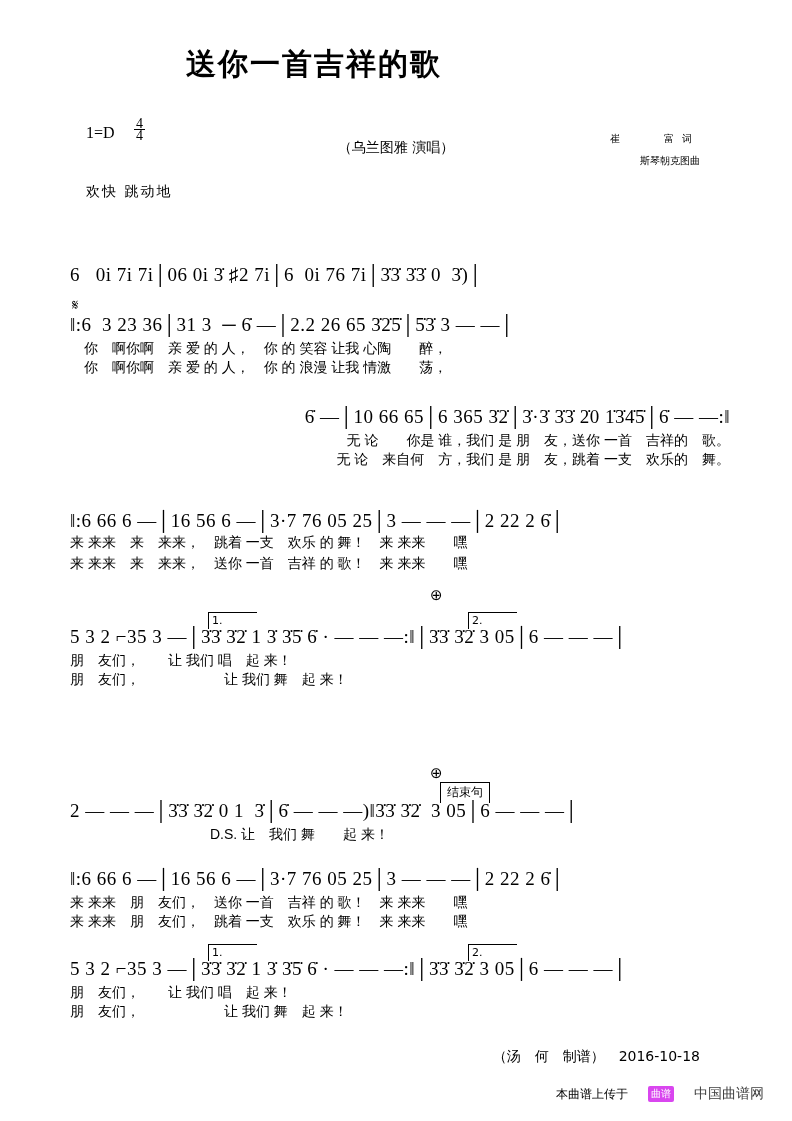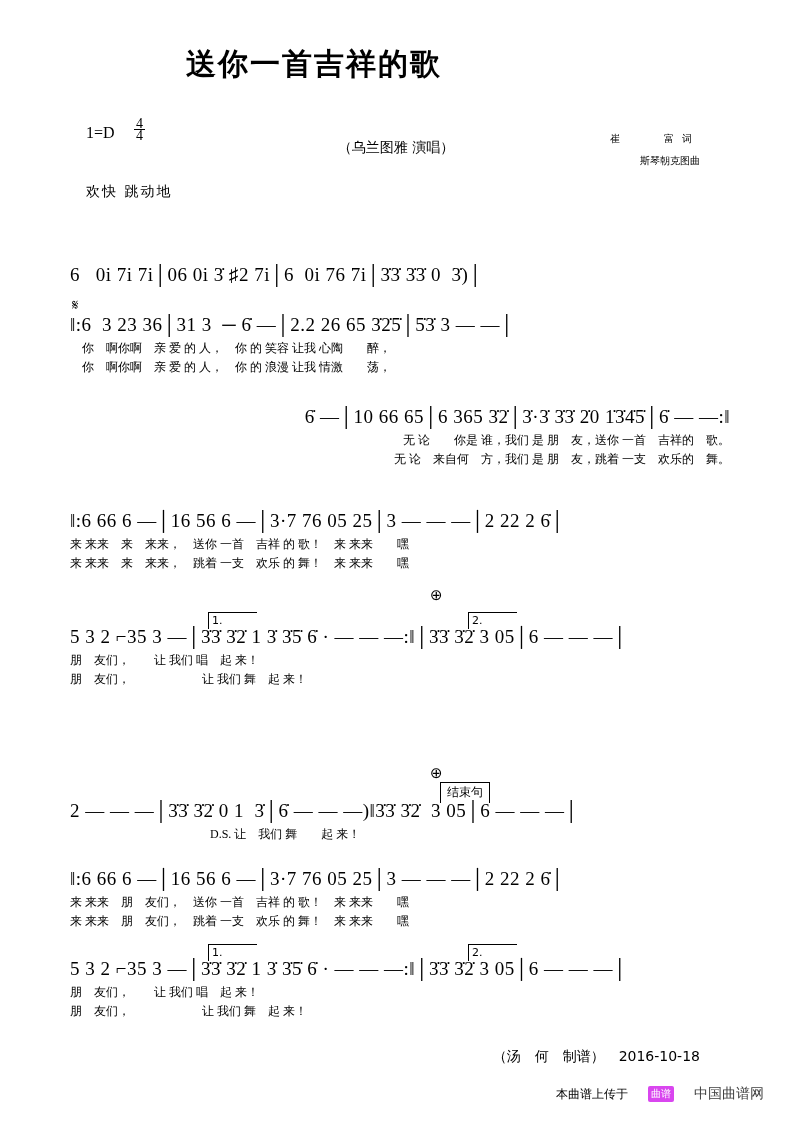--- a/index.html
+++ b/index.html
@@ -53,22 +53,22 @@
     position:absolute;left:70px;width:660px;
     font-family:"Liberation Serif", serif;
   }
   .notes{
     font-size:19px;
     letter-spacing:0.5px;
     white-space:pre;
     line-height:26px;
   }
   .lyr{
-    font-family:Liberation Serif, serif;
-    font-size:12px;
+    font-family:Liberation Sans, sans-serif;
+    font-size:14px;
     white-space:pre;
     line-height:21px;
     letter-spacing:0px;
   }
   .lyr2{margin-top:-2px;}
 
   .mark{
     position:absolute;
     font-family:"DejaVu Sans", sans-serif;
     font-size:11px;
@@ -132,22 +132,22 @@
   </div>
 
   <div class="mline" style="top:404px;text-align:right;">
     <div class="notes">6̇ —│10 66 65│6 365 3̇2̇│3̇·3̇ 3̇3̇ 2̇0 1̇3̇4̇5̇│6̇ — —:‖</div>
     <div class="lyr">无 论　　你是 谁，我们 是 朋　友，送你 一首　吉祥的　歌。</div>
     <div class="lyr lyr2">无 论　来自何　方，我们 是 朋　友，跳着 一支　欢乐的　舞。</div>
   </div>
 
   <div class="mline" style="top:508px;">
     <div class="notes">‖:6 66 6 —│16 56 6 —│3·7 76 05 25│3 — — —│2 22 2 6̇│</div>
+    <div class="lyr lyr2">来 来来　来　来来，　跳着 一支　欢乐 的 舞！　来 来来　　嘿</div>
     <div class="lyr">来 来来　来　来来，　送你 一首　吉祥 的 歌！　来 来来　　嘿</div>
-    <div class="lyr lyr2">来 来来　来　来来，　跳着 一支　欢乐 的 舞！　来 来来　　嘿</div>
   </div>
 
   <div class="mark" style="left:430px;top:586px;font-size:15px;">⊕</div>
 
   <div class="mark" style="left:208px;top:612px;border-top:1px solid #000;border-left:1px solid #000;padding:1px 34px 2px 3px;">1.</div>
   <div class="mark" style="left:468px;top:612px;border-top:1px solid #000;border-left:1px solid #000;padding:1px 34px 2px 3px;">2.</div>
 
   <div class="mline" style="top:624px;">
     <div class="notes">5 3 2 ⌐35 3 —│3̇3̇ 3̇2̇ 1 3̇ 3̇5̇ 6̇ · — — —:‖│3̇3̇ 3̇2̇ 3 05│6 — — —│</div>
     <div class="lyr">朋　友们，　　让 我们 唱　起 来！</div>

